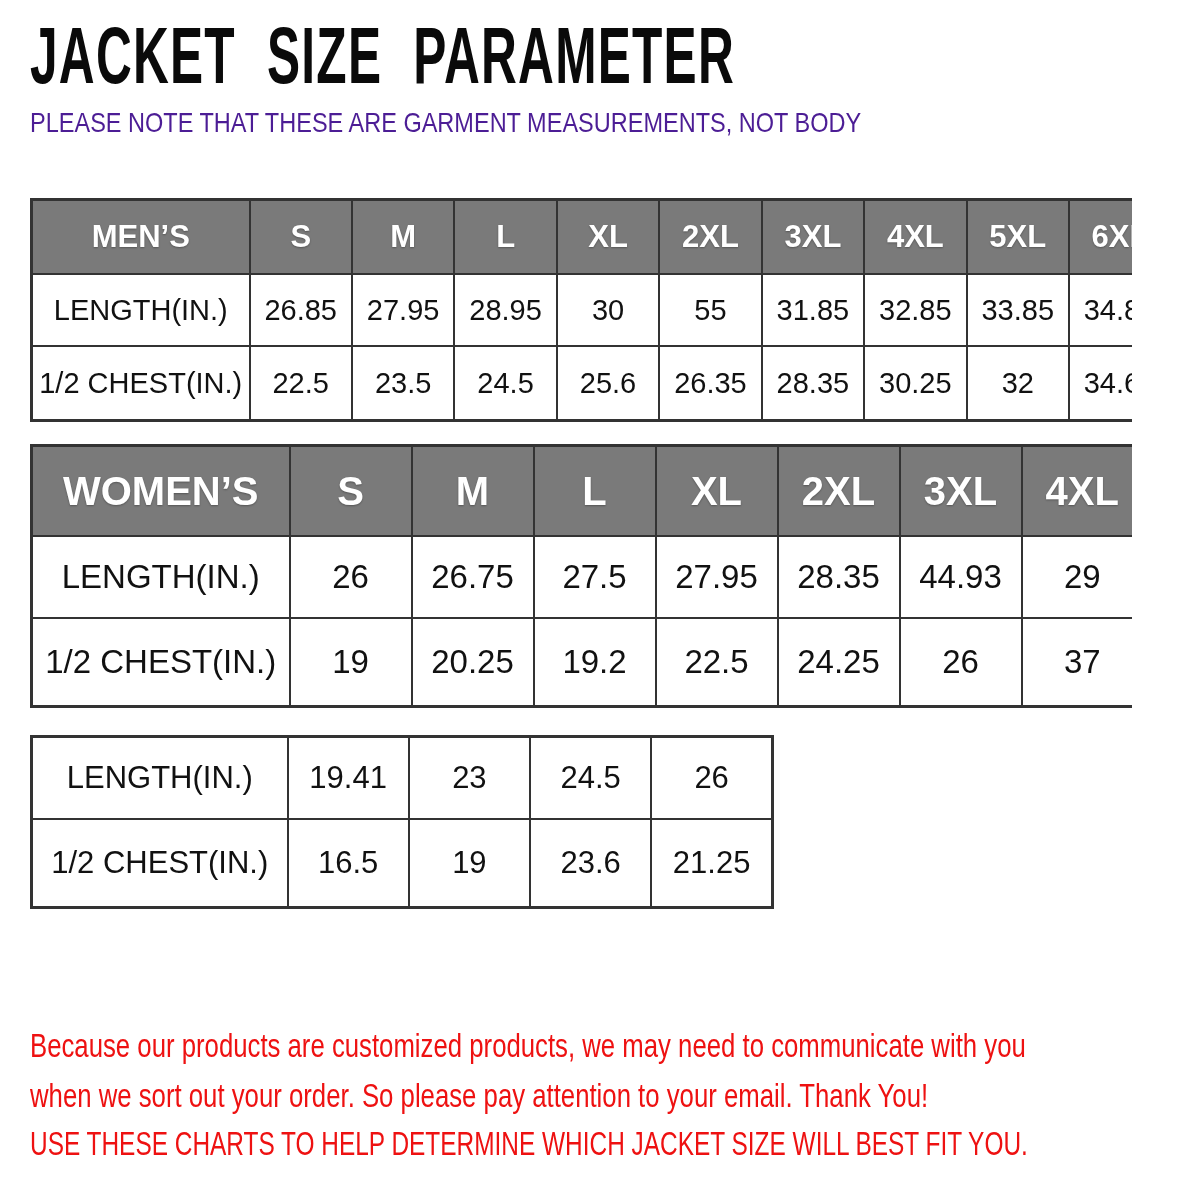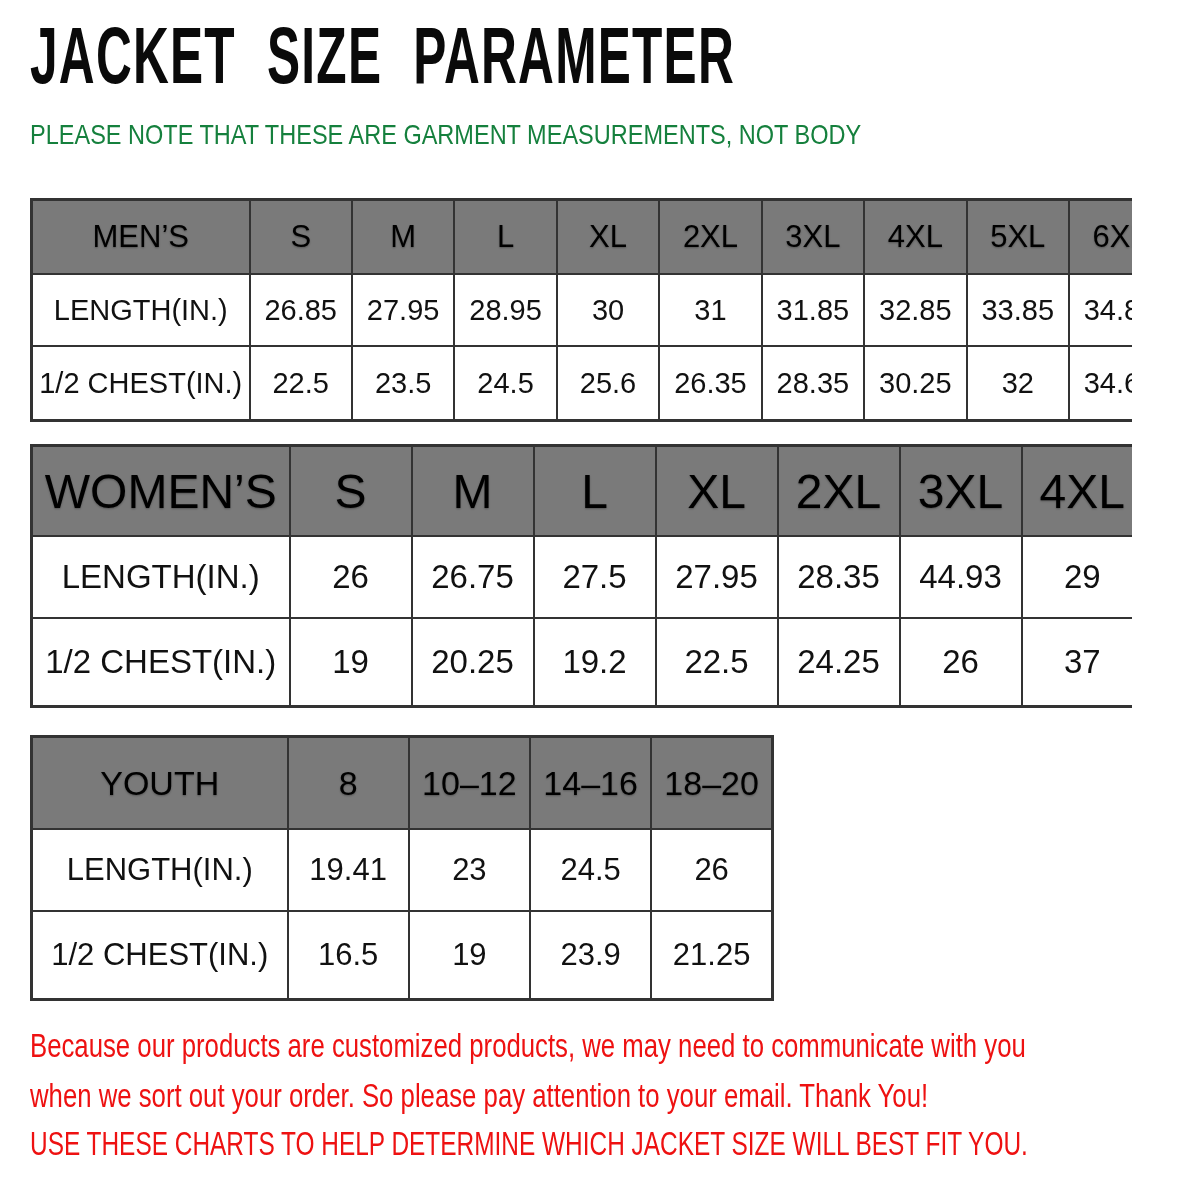--- a/index.html
+++ b/index.html
@@ -5,39 +5,39 @@
   html,body{margin:0;padding:0;background:#ffffff;}
   .page{position:relative;width:1132px;height:1200px;background:#ffffff;overflow:hidden;
         font-family:"Liberation Sans", sans-serif;}
 
   
   .title{position:absolute;left:30px;top:16px;margin:0;line-height:1;white-space:nowrap;}
   .title .squeeze{display:inline-block;transform:scaleX(0.62);transform-origin:0 0;
         font-size:80px;font-weight:bold;letter-spacing:2px;word-spacing:26px;color:#0a0a0a;}
 
   
-  .note{position:absolute;left:30px;top:116px;line-height:37px;color:#15803d;}
+  .note{position:absolute;left:30px;top:104px;line-height:37px;color:#4c1d95;}
   .note .squeeze{display:inline-block;white-space:nowrap;transform:scaleX(0.84);
         transform-origin:0 50%;font-size:28px;}
 
   
   table{border-collapse:collapse;table-layout:fixed;position:absolute;background:#fff;
         border:3px solid #333333;}
   td{border:2px solid #333333;text-align:center;vertical-align:middle;color:#111111;
         overflow:hidden;padding:0;}
-  tr.hdr td{background:#7a7a7a;color:#000000;text-shadow:0 1px 2px rgba(0,0,0,0.30);}
+  tr.hdr td{background:#7a7a7a;color:#ffffff;text-shadow:0 1px 2px rgba(0,0,0,0.30);font-weight:bold;}
 
   .men-table{left:30px;top:198px;width:1143px;}
   .men-table tr.hdr td{height:72px;font-size:31px;}
   .men-table tr.data td{font-size:29px;}
   .men-table tr.r1 td{height:70px;}
   .men-table tr.r2 td{height:72px;}
 
   .women-table{left:30px;top:444px;width:1115px;}
-  .women-table tr.hdr td{height:88px;font-size:48px;}
+  .women-table tr.hdr td{height:88px;font-size:40px;}
   .women-table tr.data td{font-size:33px;}
   .women-table tr.r1 td{height:80px;}
   .women-table tr.r2 td{height:86px;}
 
   .youth-table{left:30px;top:735px;width:744px;}
   .youth-table tr.hdr td{height:90px;font-size:34px;}
   .youth-table tr.data td{font-size:31px;}
   .youth-table tr.r1 td{height:80px;}
   .youth-table tr.r2 td{height:86px;}
 
@@ -85,21 +85,21 @@
       <td>4XL</td>
       <td>5XL</td>
       <td>6XL</td>
     </tr>
     <tr class="data r1">
       <td>LENGTH(IN.)</td>
       <td>26.85</td>
       <td>27.95</td>
       <td>28.95</td>
       <td>30</td>
-      <td>31</td>
+      <td>55</td>
       <td>31.85</td>
       <td>32.85</td>
       <td>33.85</td>
       <td>34.85</td>
     </tr>
     <tr class="data r2">
       <td>1/2 CHEST(IN.)</td>
       <td>22.5</td>
       <td>23.5</td>
       <td>24.5</td>
@@ -160,39 +160,32 @@
 
   <table class="youth-table">
     <colgroup>
       <col style="width:256px">
         <col>
         <col>
         <col>
         <col>
     </colgroup>
     <tbody>
-        <tr class="hdr">
-      <td>YOUTH</td>
-      <td>8</td>
-      <td>10–12</td>
-      <td>14–16</td>
-      <td>18–20</td>
-    </tr>
     <tr class="data r1">
       <td>LENGTH(IN.)</td>
       <td>19.41</td>
       <td>23</td>
       <td>24.5</td>
       <td>26</td>
     </tr>
     <tr class="data r2">
       <td>1/2 CHEST(IN.)</td>
       <td>16.5</td>
       <td>19</td>
-      <td>23.9</td>
+      <td>23.6</td>
       <td>21.25</td>
     </tr>
   </tbody>
     </table>
 
   <div class="footer-para">
     <div><span class="squeeze">Because our products are customized products, we may need to communicate with you</span></div>
     <div><span class="squeeze">when we sort out your order. So please pay attention to your email. Thank You!</span></div>
   </div>
 

